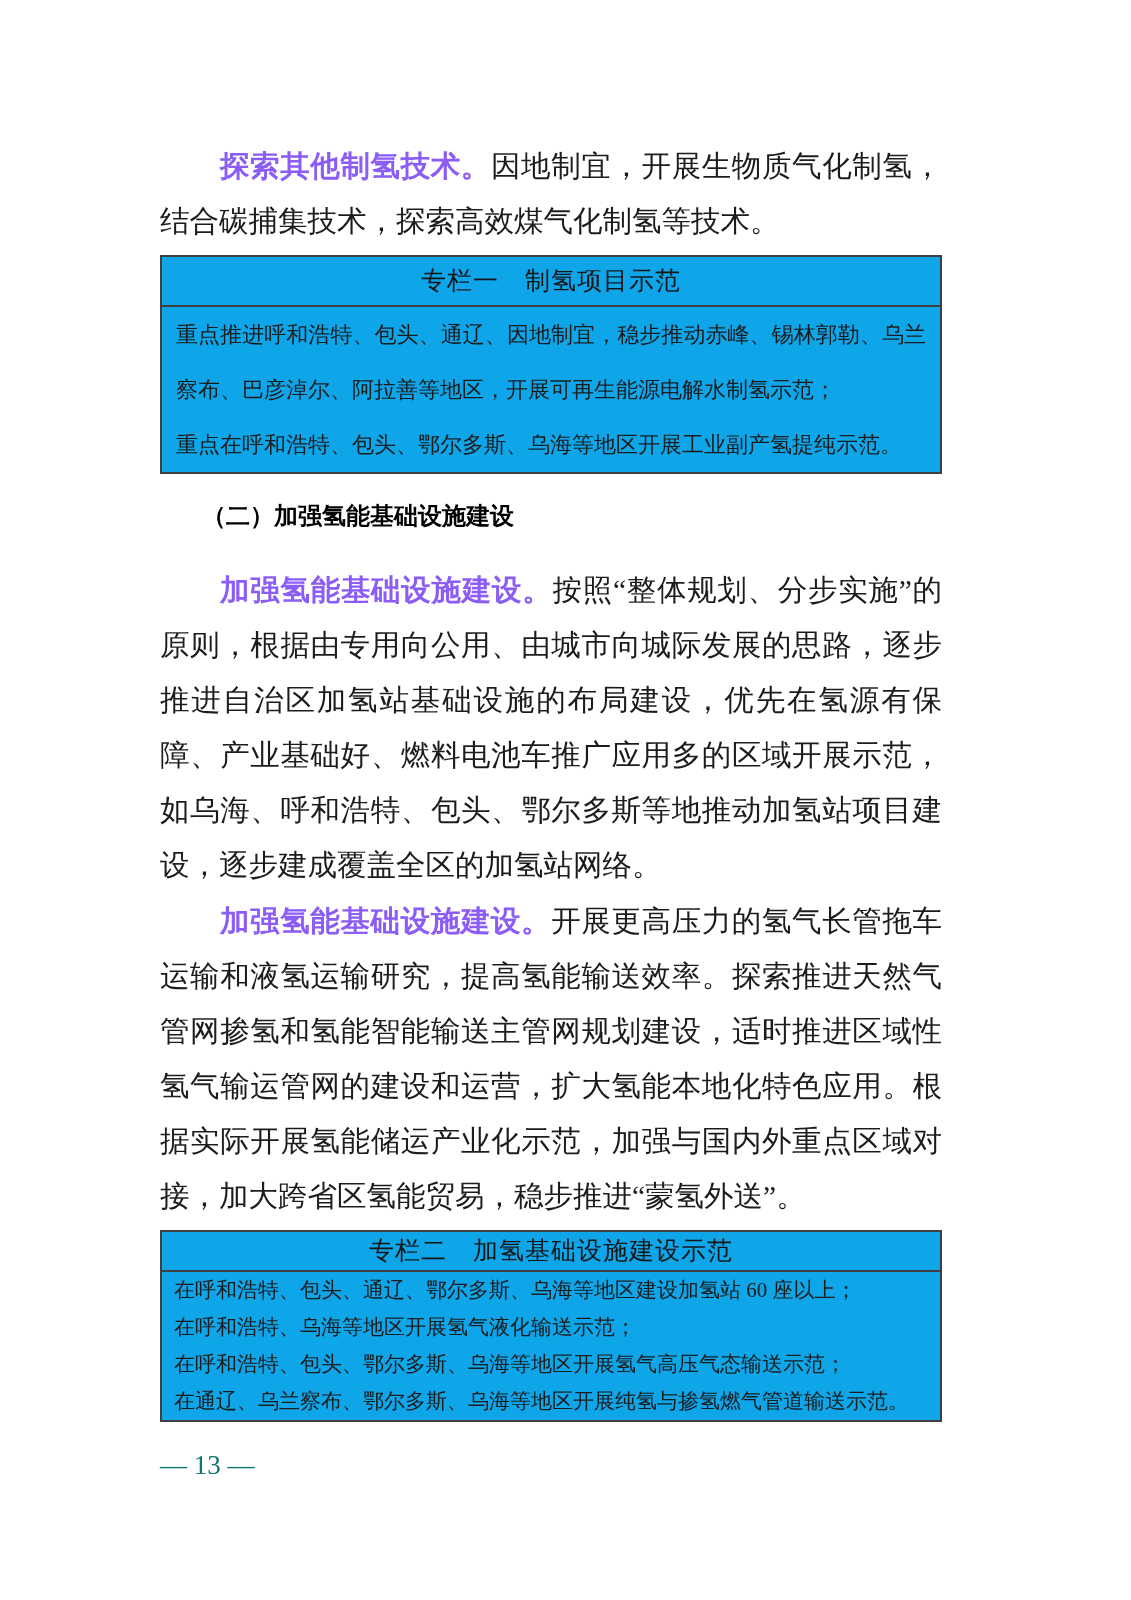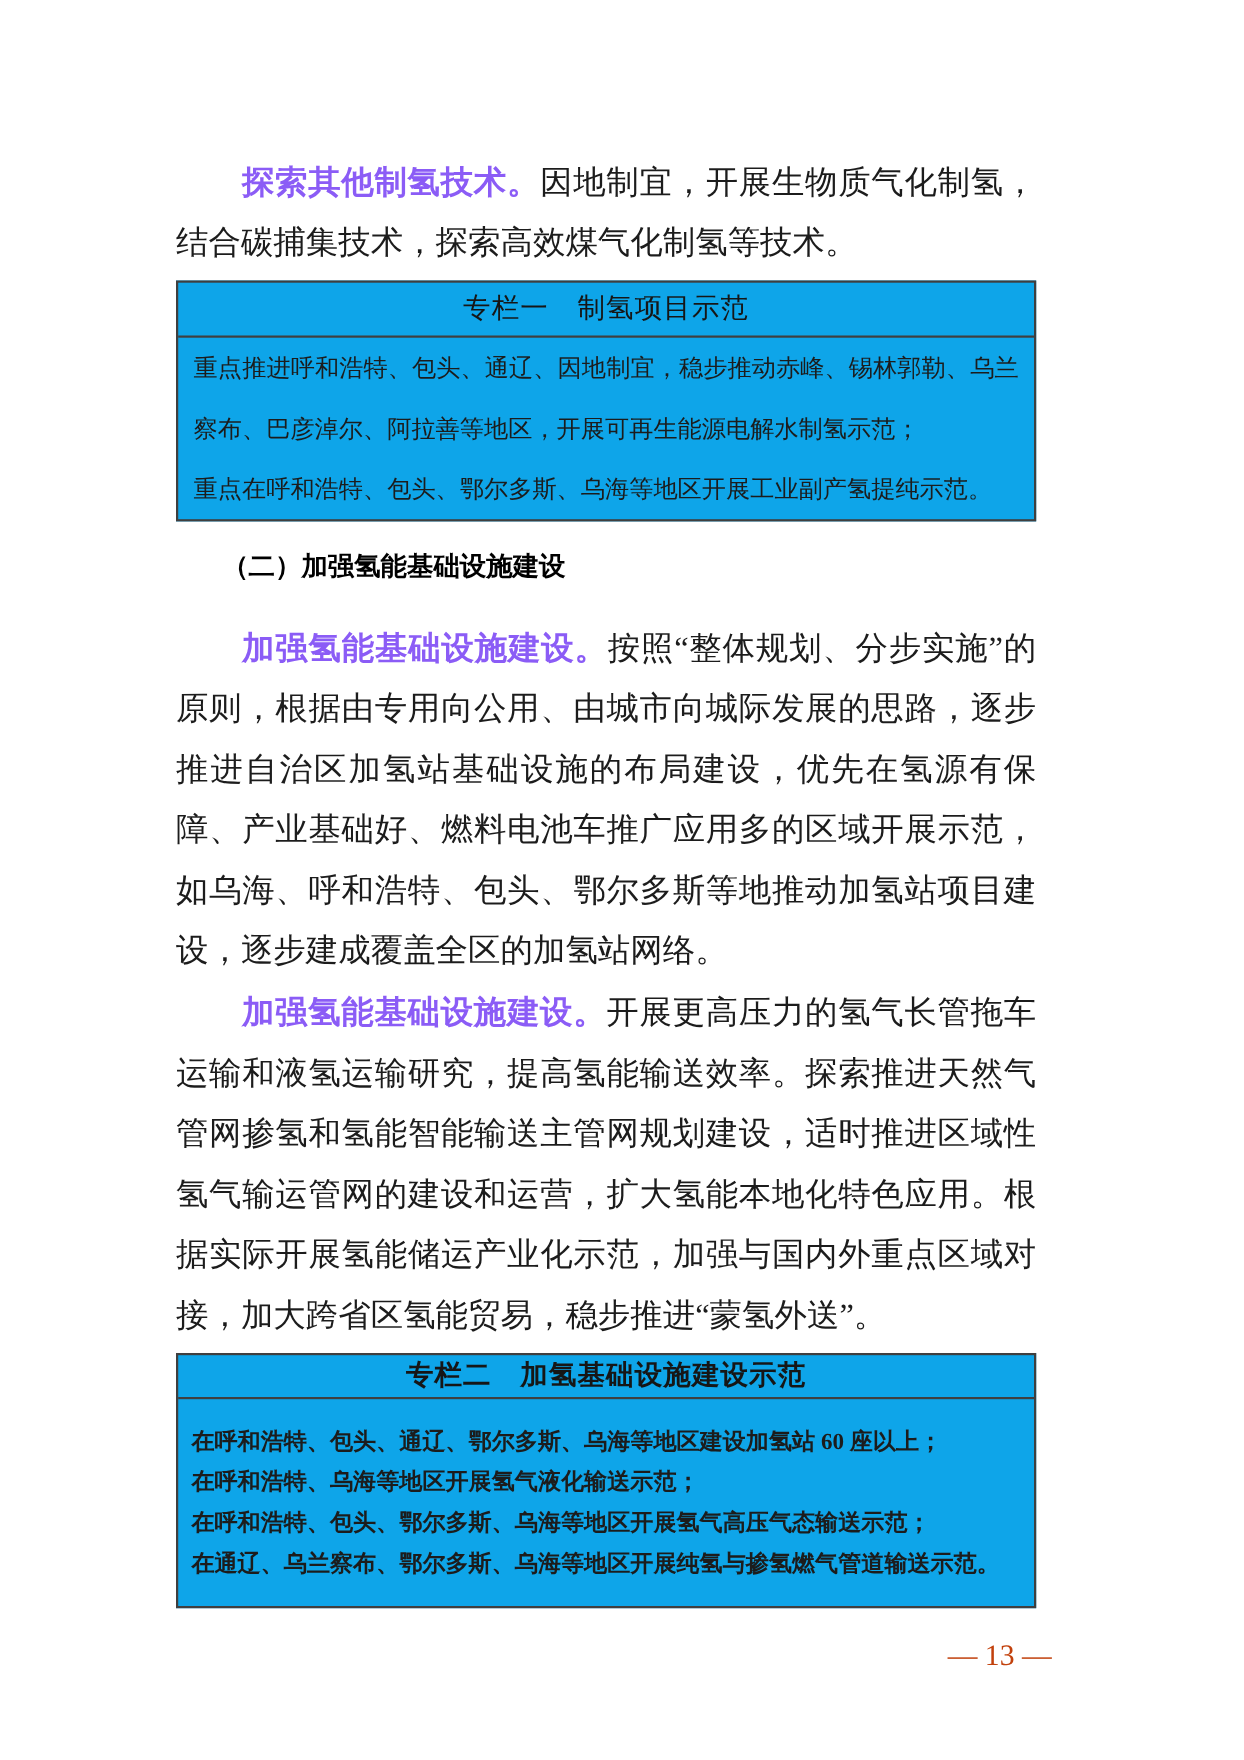--- a/index.html
+++ b/index.html
@@ -40,51 +40,50 @@
     font-weight:700;
     font-family:Liberation Sans, sans-serif;
     color:#000;
     text-indent:42px;
   }
   .column-box{
     border:2px solid #3f3f3f;
     background:#0ea5e9;
   }
   .box1{margin-top:6px;}
-  .box2{margin-top:6px;font-weight:bold;}
+  .box2{margin-top:6px;}
   .box-title{
     text-align:center;
     font-size:25px;
     line-height:48px;
     border-bottom:2px solid #3f3f3f;
     letter-spacing:1px;
     color:#161616;
   }
   .box2 .box-title{line-height:38px;}
   .box1 .box-body{padding:0 14px;}
   .box1 .box-item{
     font-size:22px;
     line-height:55px;
     text-align:justify;
     text-justify:inter-ideograph;
     color:#1c1c1c;
   }
-  .box2 .box-body{padding:20px 12px;}
+  .box2 .box-body{padding:0 12px;}
   .box2 .box-item{
     font-size:21px;
     line-height:37px;
     white-space:nowrap;
     color:#1c1c1c;
   }
   .page-number{
     margin-top:28px;
-    text-align:right;
     font-size:27px;
     line-height:30px;
-    color:#c2410c;
+    color:#0f766e;
     padding-right:0;
     margin-right:-14px;
   }
 </style>
 </head>
 <body>
 
 <div class="content">
 
   <p class="para p-intro"><span class="lead">探索其他制氢技术。</span><span>因地制宜，开展生物质气化制氢，结合碳捕集技术，探索高效煤气化制氢等技术。</span></p>

